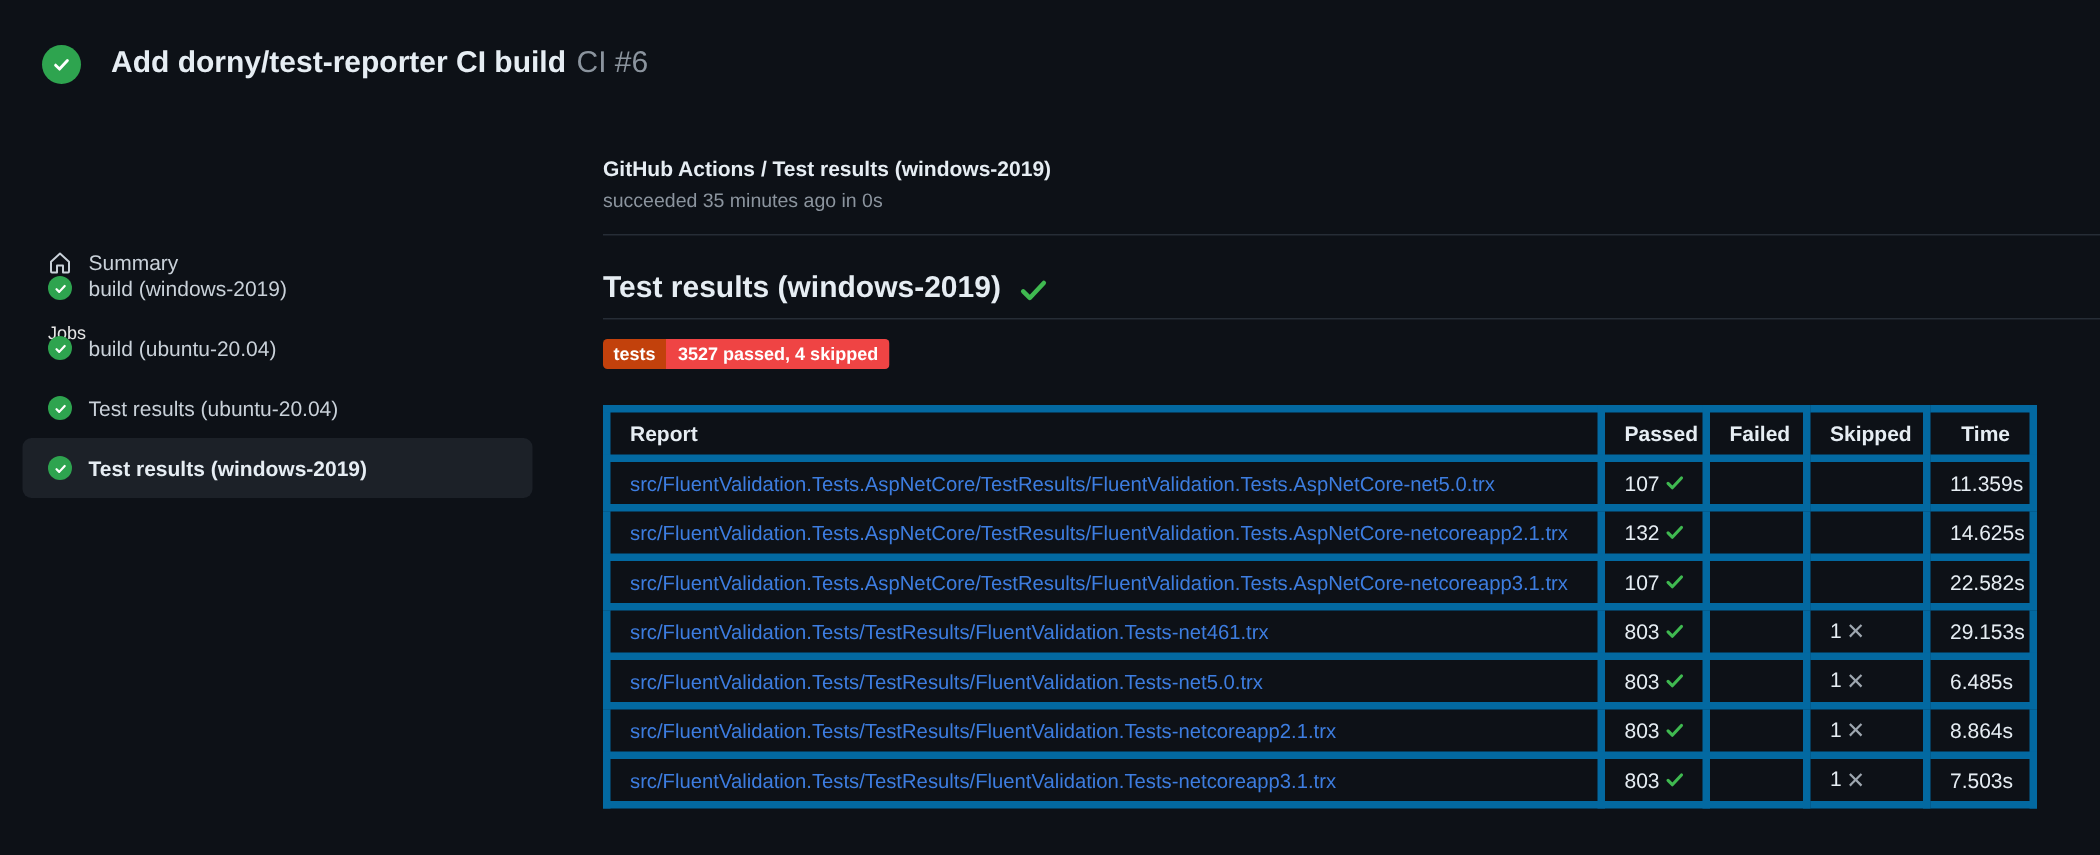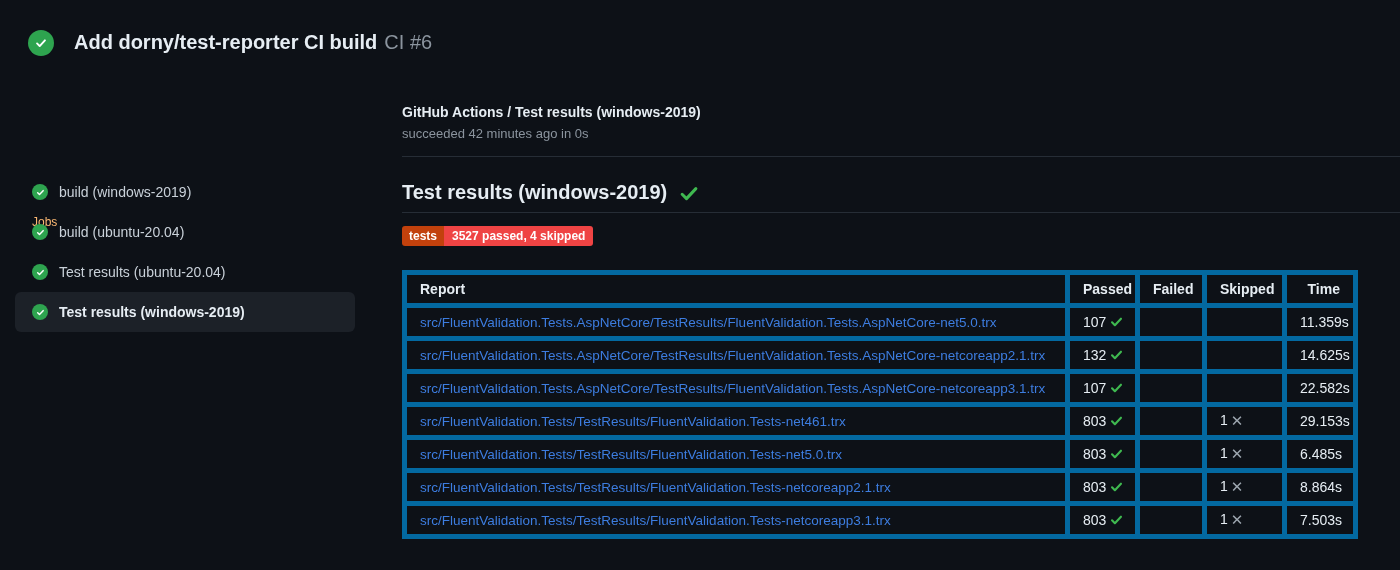--- a/index.html
+++ b/index.html
@@ -36,21 +36,21 @@
   .side-item.selected { background: #1c2128; font-weight: bold; color: #e6edf3; }
   .side-item .mini-circle {
     width: 16px; height: 16px; border-radius: 50%; flex: 0 0 16px;
     background: #2ea44f; display: flex; align-items: center; justify-content: center;
   }
   .side-item .mini-circle svg { width: 9px; height: 9px; }
   .summary-item { top: 85px; }
   .home-icon svg { width: 16px; height: 16px; display: block; }
   .jobs-label {
     position: absolute; left: 32px; top: 145px;
-    font-size: 12px; color: #fdba74;
+    font-size: 12px; color: #e5e5e5;
   }
 
   
   .main { position: absolute; left: 402px; top: 70px; width: 998px; }
   .job-title { position: absolute; left: 0; top: 34px; font-size: 14px; font-weight: bold; color: #e6edf3; white-space: nowrap; }
   .job-status { position: absolute; left: 0; top: 56px; font-size: 13px; color: #8b949e; white-space: nowrap; }
   .divider { position: absolute; left: 0; width: 998px; height: 1px; background: #262d36; }
   .divider-1 { top: 86px; }
   .divider-2 { top: 142px; }
   .section-heading {
@@ -91,20 +91,28 @@
     <svg viewBox="0 0 16 16">
         <path d="M3.5 8.5l3 3 6-6.5" fill="none" stroke="#ffffff" stroke-width="2.2" stroke-linecap="round" stroke-linejoin="round"></path>
       </svg>
   </div>
   <div class="run-title">
     <span>Add dorny/test-reporter CI build</span><span class="run-number">CI #6</span>
   </div>
 </div>
 
 <div class="sidebar">
+  <div class="side-item summary-item">
+    <span class="home-icon">
+      <svg viewBox="0 0 16 16">
+          <path d="M2 7.5L8 2l6 5.5V14a0.6 0.6 0 0 1-.6.6H10V10H6v4.6H2.6A0.6 0.6 0 0 1 2 14z" fill="none" stroke="#c9d1d9" stroke-width="1.3" stroke-linejoin="round"></path>
+        </svg>
+    </span>
+    <span>Summary</span>
+  </div>
   <div class="jobs-label">Jobs</div>
   <div>
       <div class="side-item" style="top: 102px;">
     <span class="mini-circle">
       <svg viewBox="0 0 16 16">
             <path d="M3 8.5l3.2 3.2 6.5-7" fill="none" stroke="#ffffff" stroke-width="2.6" stroke-linecap="round" stroke-linejoin="round"></path>
           </svg>
     </span>
     <span>build (windows-2019)</span>
   </div>
@@ -130,21 +138,21 @@
             <path d="M3 8.5l3.2 3.2 6.5-7" fill="none" stroke="#ffffff" stroke-width="2.6" stroke-linecap="round" stroke-linejoin="round"></path>
           </svg>
     </span>
     <span>Test results (windows-2019)</span>
   </div>
     </div>
 </div>
 
 <div class="main">
   <div class="job-title">GitHub Actions / Test results (windows-2019)</div>
-  <div class="job-status">succeeded 42 minutes ago in 0s</div>
+  <div class="job-status">succeeded 35 minutes ago in 0s</div>
   <div class="divider divider-1"></div>
 
   <div class="section-heading">
     <span>Test results (windows-2019)</span>
     <span class="heading-check">
       <svg viewBox="0 0 16 16">
           <path d="M2.5 9l3.5 3.5 7.5-8" fill="none" stroke="#3fb950" stroke-width="2.4" stroke-linecap="round" stroke-linejoin="round"></path>
         </svg>
     </span>
   </div>

